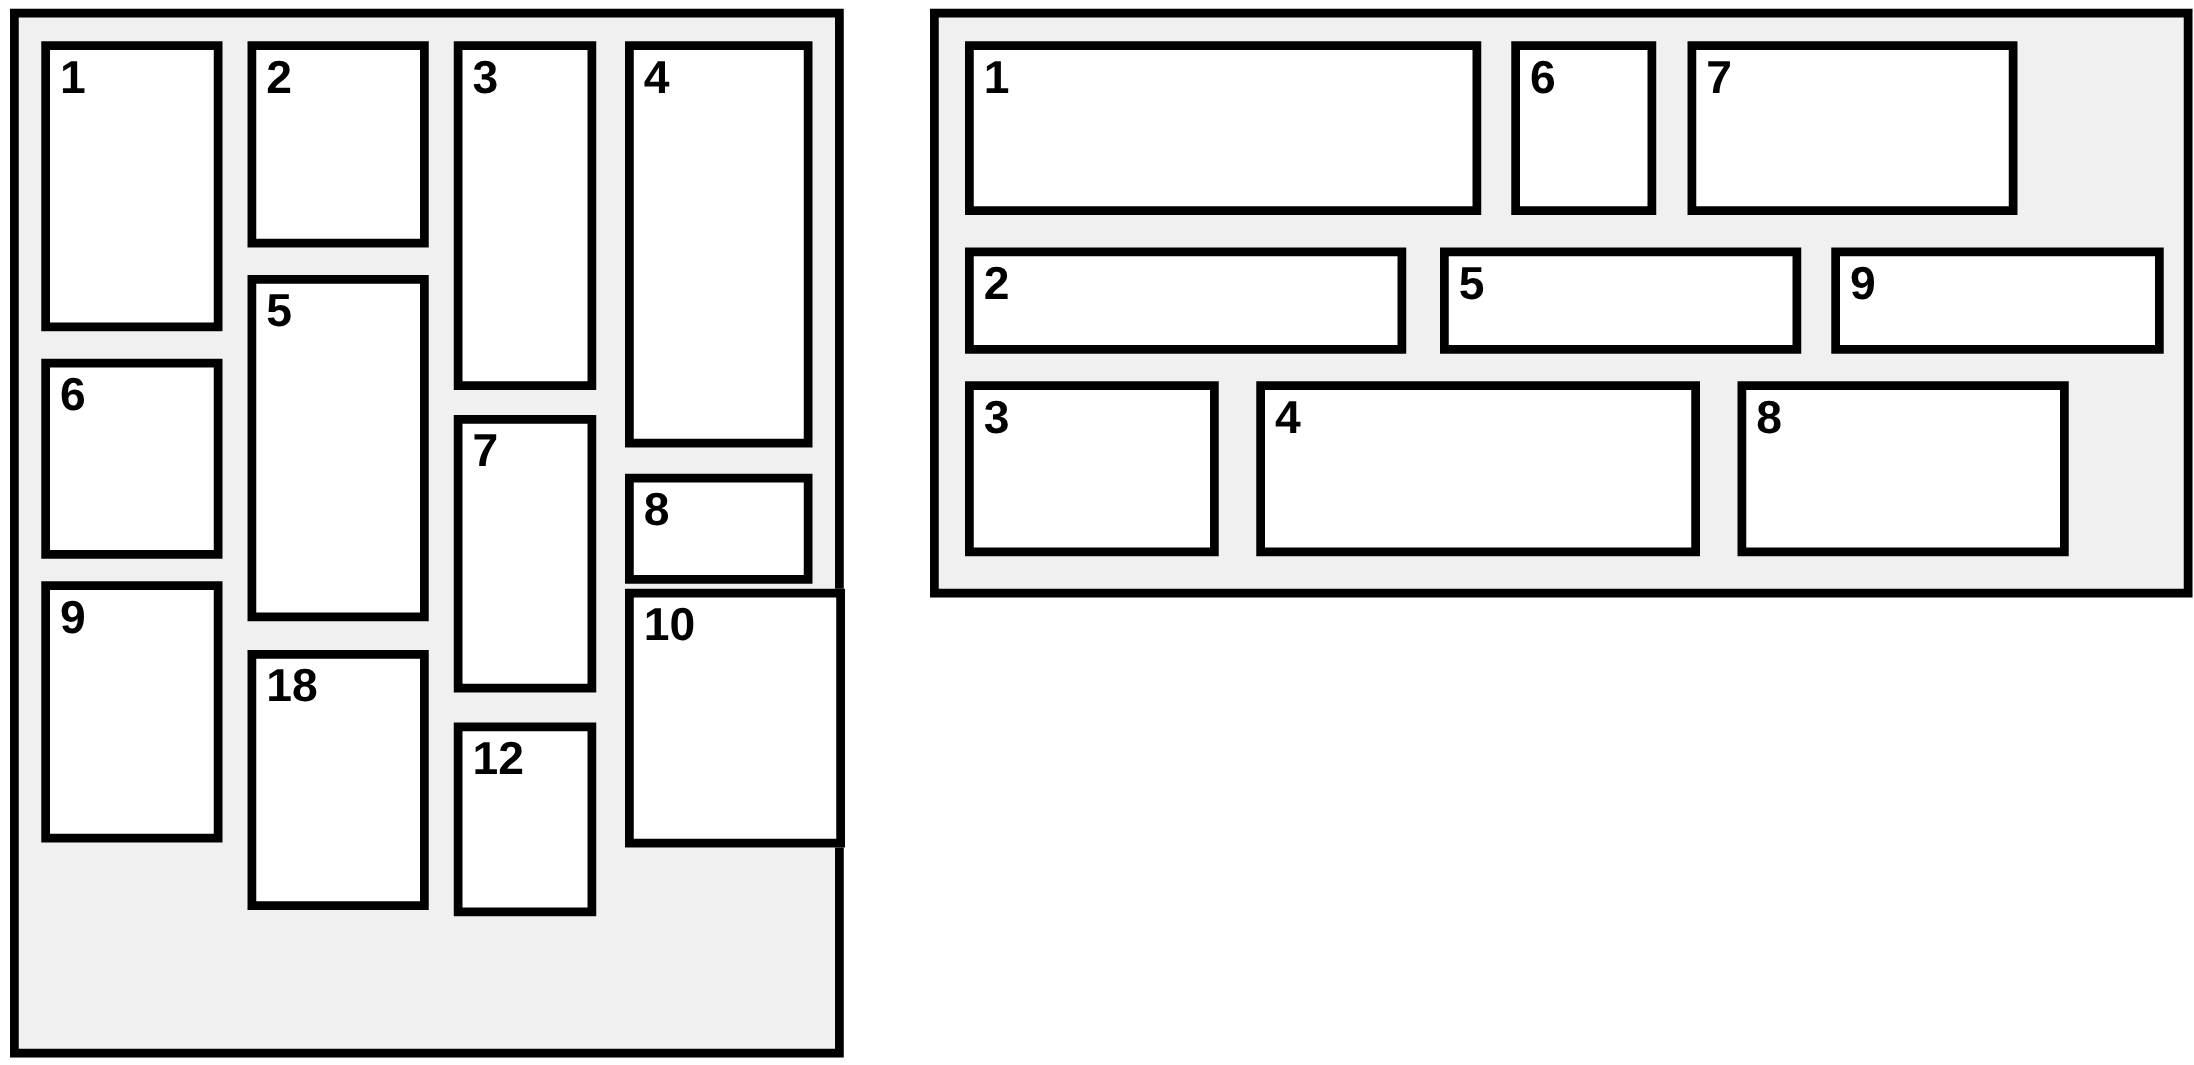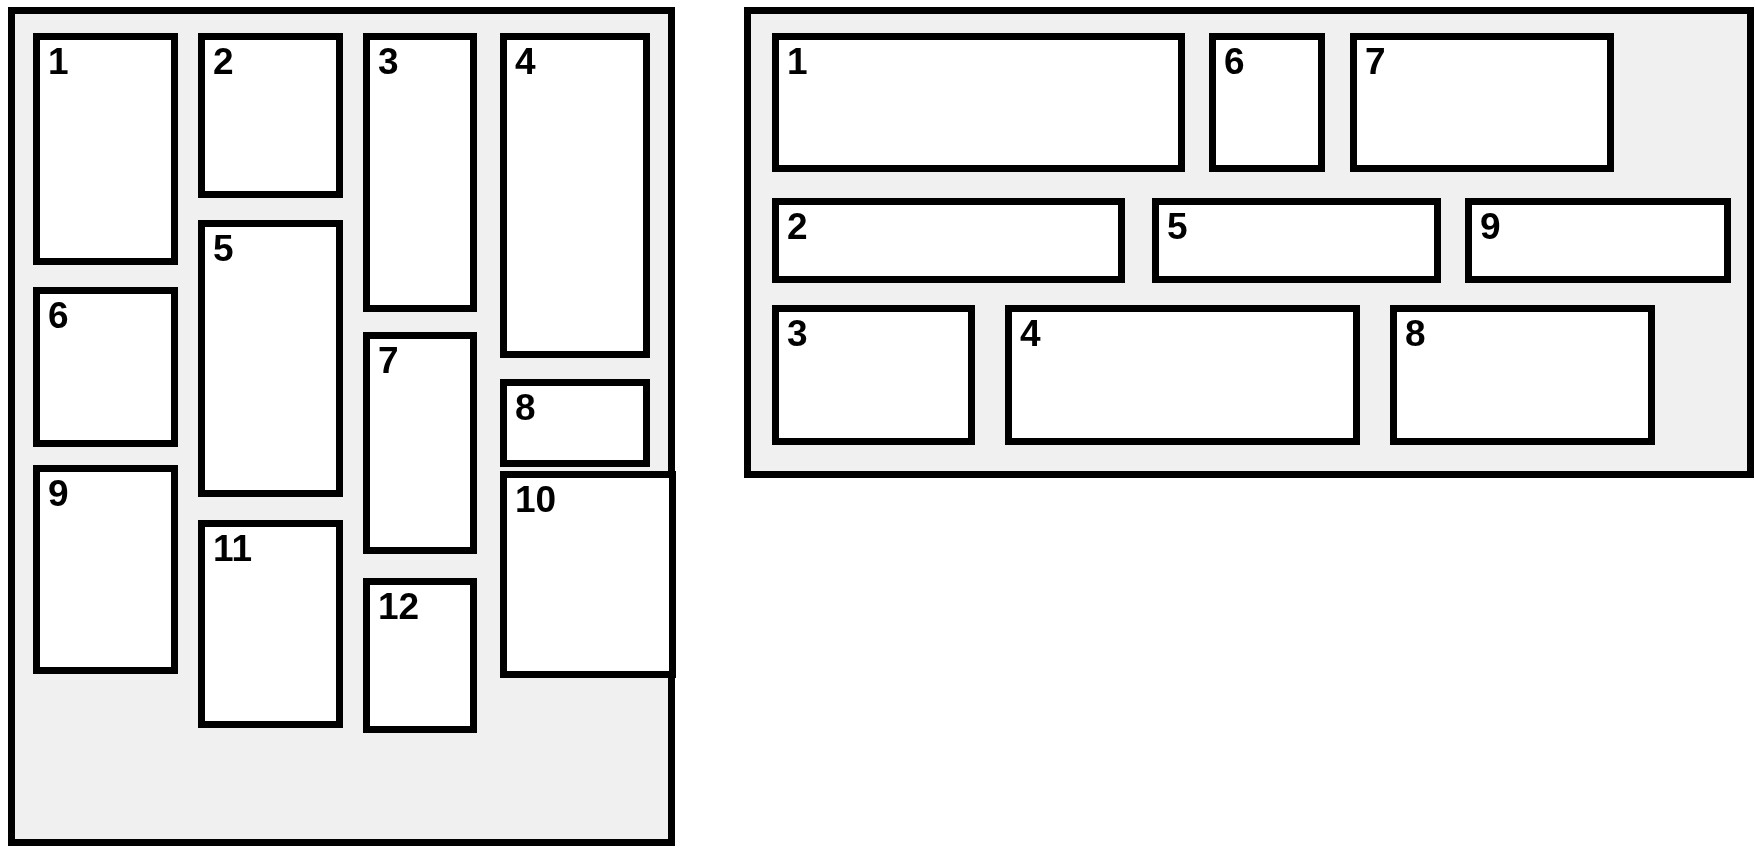--- a/index.html
+++ b/index.html
@@ -51,21 +51,21 @@
       <div class="item-box" style="left: 18px; top: 19px; width: 145px; height: 232px;"><span class="item-label">1</span></div>
       <div class="item-box" style="left: 183px; top: 19px; width: 145px; height: 165px;"><span class="item-label">2</span></div>
       <div class="item-box" style="left: 348px; top: 19px; width: 114px; height: 279px;"><span class="item-label">3</span></div>
       <div class="item-box" style="left: 485px; top: 19px; width: 150px; height: 325px;"><span class="item-label">4</span></div>
       <div class="item-box" style="left: 183px; top: 206px; width: 145px; height: 277px;"><span class="item-label">5</span></div>
       <div class="item-box" style="left: 18px; top: 273px; width: 145px; height: 160px;"><span class="item-label">6</span></div>
       <div class="item-box" style="left: 348px; top: 318px; width: 114px; height: 222px;"><span class="item-label">7</span></div>
       <div class="item-box" style="left: 485px; top: 365px; width: 150px; height: 88px;"><span class="item-label">8</span></div>
       <div class="item-box" style="left: 18px; top: 451px; width: 145px; height: 209px;"><span class="item-label">9</span></div>
       <div class="item-box" style="left: 485px; top: 457px; width: 176px; height: 207px;"><span class="item-label">10</span></div>
-      <div class="item-box" style="left: 183px; top: 506px; width: 145px; height: 208px;"><span class="item-label">11</span></div>
+      <div class="item-box" style="left: 183px; top: 506px; width: 145px; height: 208px;"><span class="item-label">18</span></div>
       <div class="item-box" style="left: 348px; top: 564px; width: 114px; height: 155px;"><span class="item-label">12</span></div>
     </div>
     <div class="panel" style="left: 744px; top: 7px; width: 1010px; height: 471px;">
       <div class="item-box" style="left: 21px; top: 19px; width: 413px; height: 139px;"><span class="item-label">1</span></div>
       <div class="item-box" style="left: 21px; top: 184px; width: 353px; height: 85px;"><span class="item-label">2</span></div>
       <div class="item-box" style="left: 21px; top: 291px; width: 203px; height: 140px;"><span class="item-label">3</span></div>
       <div class="item-box" style="left: 254px; top: 291px; width: 355px; height: 140px;"><span class="item-label">4</span></div>
       <div class="item-box" style="left: 401px; top: 184px; width: 289px; height: 85px;"><span class="item-label">5</span></div>
       <div class="item-box" style="left: 458px; top: 19px; width: 116px; height: 139px;"><span class="item-label">6</span></div>
       <div class="item-box" style="left: 599px; top: 19px; width: 264px; height: 139px;"><span class="item-label">7</span></div>

